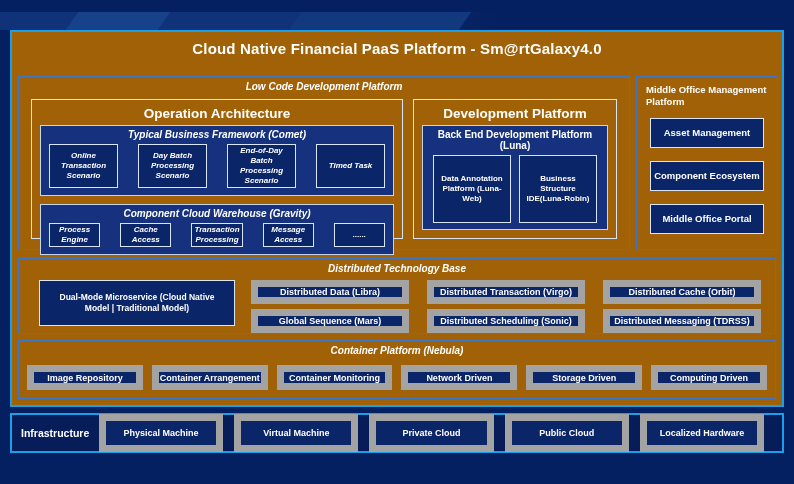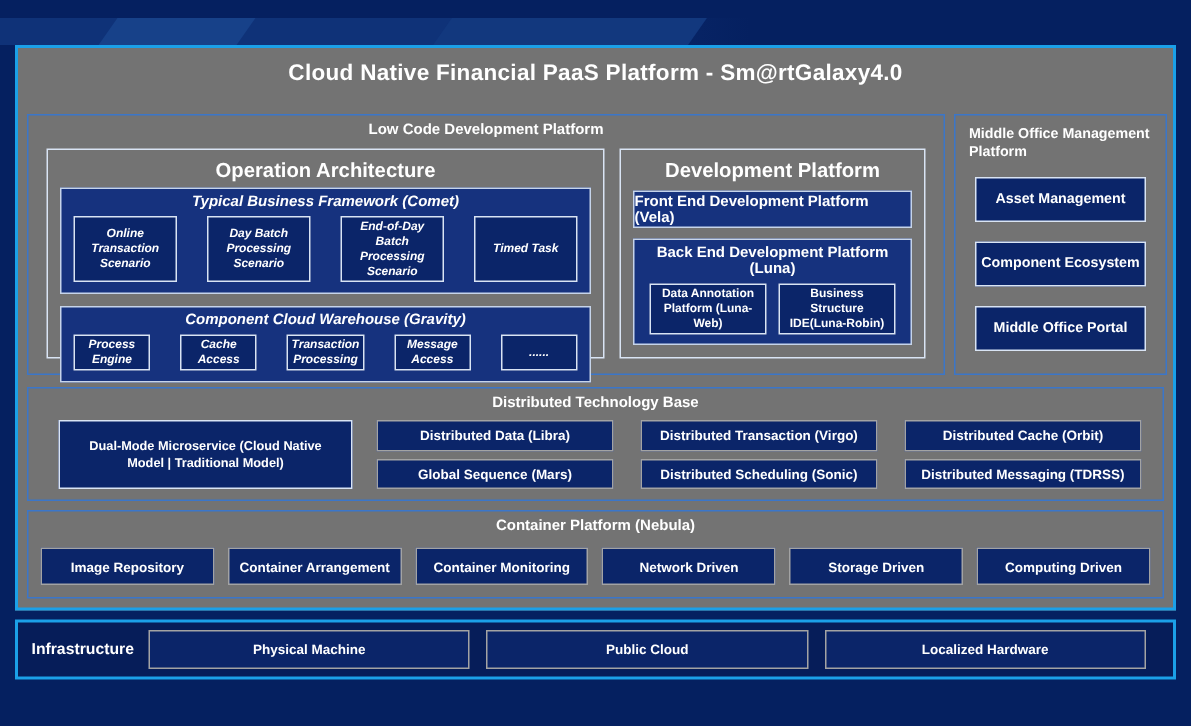--- a/index.html
+++ b/index.html
@@ -14,26 +14,26 @@
   }
   
   .band { position:absolute; top:12px; left:0; width:100%; height:18px;
     background:linear-gradient(90deg,#0f3278 0%,#0f3278 38%,rgba(15,50,120,0) 63%); }
   .band .stripe-a { position:absolute; left:72px; top:0; width:92px; height:18px;
     background:#174189; transform:skewX(-35deg); }
   .band .stripe-b { position:absolute; left:295px; top:0; width:170px; height:18px;
     background:#12387e; transform:skewX(-35deg); }
 
   .main-frame { position:absolute; left:10px; top:30px; width:770px; height:373px;
-    border:2px solid #1ba0e8; background:#737373; }
+    border:2px solid #1ba0e8; background:#a16207; }
   .page-title { position:absolute; top:8px; left:0; width:100%; text-align:center;
     font-size:15px; letter-spacing:0.2px; }
 
   .section { position:absolute; border:1px solid #3b76c9; }
-  .section-label { text-align:center; font-size:10px; padding-top:4px; }
+  .section-label { text-align:center; font-size:10px; padding-top:4px;font-style:italic; }
 
   
   .lowcode { left:6px; top:44px; width:610px; height:172px; }
   .lowcode-content { position:absolute; top:22px; left:12px; right:12px; bottom:10px;
     display:flex; gap:10px; }
 
   .big-panel { border:1px solid #d9e4f4; display:flex; flex-direction:column; }
   .big-panel-title { font-size:13.5px; text-align:center; margin:6px 0 4px; }
 
   .oa { width:370px; }
@@ -61,21 +61,21 @@
     display:flex; align-items:center; justify-content:center; font-size:9.5px; text-align:center; }
 
   
   .dist { left:6px; top:226px; width:756px; height:74px; }
   .dist-content { position:absolute; top:21px; left:20px; right:14px; bottom:7px;
     display:flex; gap:16px; }
   .dualmode { width:158px; border:1px solid #d9e4f4; background:#0b2569;
     display:flex; align-items:center; justify-content:center; text-align:center;
     font-size:8.5px; line-height:1.35; padding:0 18px; }
   .dist-grid { flex:1; display:grid; grid-template-columns:repeat(3,1fr); gap:5px 18px; }
-  .cellbox { border:1px solid #a3a3a3; background:#0b2569;
+  .cellbox { border:7px solid #a3a3a3; background:#0b2569;
     display:flex; align-items:center; justify-content:center; text-align:center; font-size:9px; }
 
   
   .cont { left:6px; top:308px; width:756px; height:57px; }
   .cont-row { position:absolute; top:24px; left:8px; right:8px; bottom:8px; display:flex; gap:9px; }
   .cont-cell { flex:1; }
 
   
   .infra { position:absolute; left:10px; top:413px; width:770px; height:36px;
     border:2px solid #1ba0e8; background:#061d59; display:flex; align-items:center; }
@@ -116,21 +116,20 @@
             <div class="leaf">Cache Access</div>
             <div class="leaf">Transaction Processing</div>
             <div class="leaf">Message Access</div>
             <div class="leaf">......</div>
           </div>
         </div>
       </div>
 
       <div class="big-panel dp">
         <div class="big-panel-title">Development Platform</div>
-        <div class="vela">Front End Development Platform (Vela)</div>
         <div class="luna">
           <div class="subsec-title">Back End Development Platform (Luna)</div>
           <div class="luna-row">
             <div class="leaf luna-leaf">Data Annotation Platform (Luna-Web)</div>
             <div class="leaf luna-leaf">Business Structure IDE(Luna-Robin)</div>
           </div>
         </div>
       </div>
 
     </div>
@@ -170,16 +169,18 @@
       <div class="cellbox cont-cell">Storage Driven</div>
       <div class="cellbox cont-cell">Computing Driven</div>
     </div>
   </div>
 </div>
 
 <div class="infra">
   <div class="infra-label">Infrastructure</div>
   <div class="infra-items">
     <div class="cellbox infra-cell">Physical Machine</div>
+    <div class="cellbox infra-cell">Virtual Machine</div>
+    <div class="cellbox infra-cell">Private Cloud</div>
     <div class="cellbox infra-cell">Public Cloud</div>
     <div class="cellbox infra-cell">Localized Hardware</div>
   </div>
 </div>
 
 </body></html>

